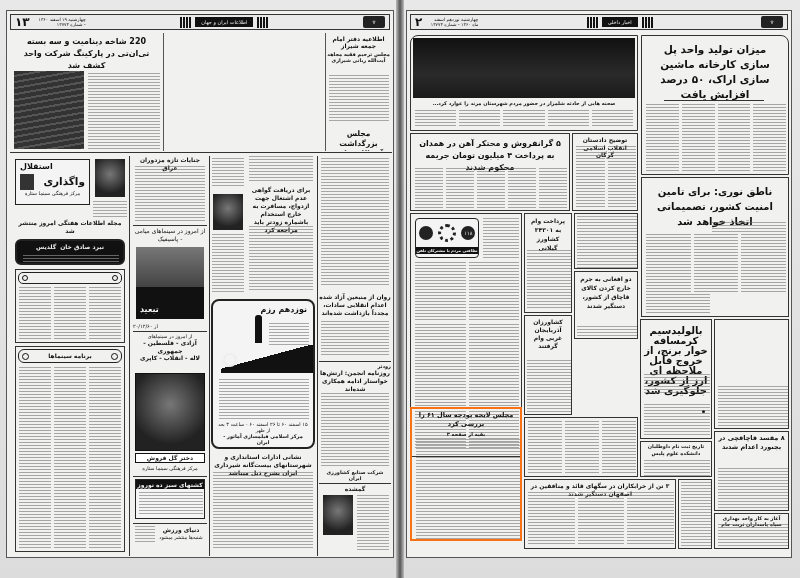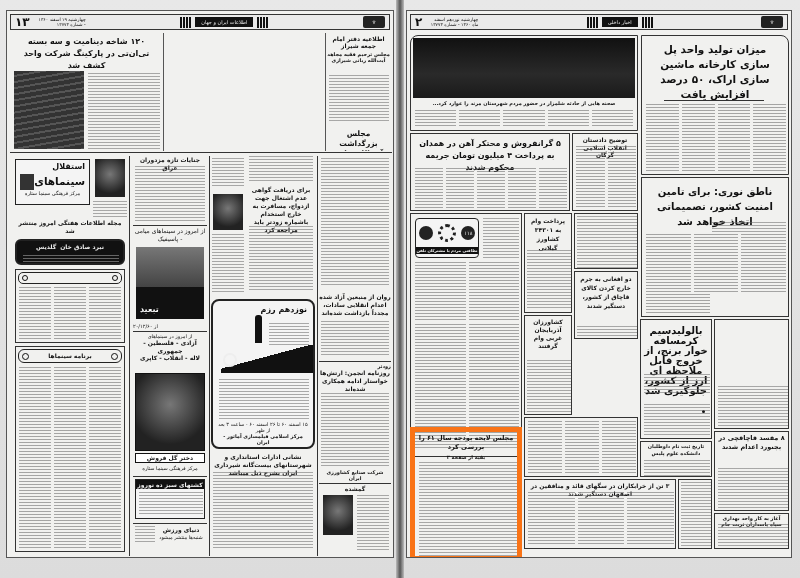--- a/index.html
+++ b/index.html
@@ -52,38 +52,38 @@
           <i></i>
           <i></i>
       </div>
       <div style="display:flex;align-items:center;gap:6px;direction:ltr">
         <span class="pnum">۱۳</span>
         <span class="mdate">چهارشنبه ۱۹ اسفند ۱۳۶۰ - شماره ۱۳۷۷۳</span>
       </div>
     </div>
 
     <div class="box" style="left:3px;top:22px;width:154px;height:118px;border:none;border-right:1px solid #555">
-      <div class="hl m" style="margin:3px 4px;line-height:12px">۱۲۰ شاخه دینامیت و سه بسته تی‌ان‌تی در پارکینگ شرکت واحد کشف شد</div>
+      <div class="hl m" style="margin:3px 4px;line-height:12px">220 شاخه دینامیت و سه بسته تی‌ان‌تی در پارکینگ شرکت واحد کشف شد</div>
       <div class="photo grey" style="left:4px;top:38px;width:70px;height:78px;background:repeating-linear-gradient(170deg,#333 0 4px,#555 4px 6px),#222"></div>
       <div class="txt" style="left:78px;top:40px;width:72px;height:76px"></div>
     </div>
 
 
     <div class="box" style="left:318px;top:22px;width:66px;height:118px;border:none;border-left:1px solid #555">
       <div class="hl s" style="padding:2px;line-height:7px">اطلاعیه دفتر امام جمعه شیراز</div>
       <div class="tiny" style="text-align:center;font-weight:bold">مجلس ترحیم فقیه مجاهد آیت‌الله ربانی شیرازی</div>
       <div class="txt" style="left:3px;top:42px;width:60px;height:46px"></div>
       <div class="hl m" style="position:absolute;top:96px;left:2px;right:2px;font-size:7.5px;line-height:10px">مجلس بزرگداشت آیت‌الله ربانی شیرازی در مسجد اعظم قم برگزار شد</div>
     </div>
     <div class="rule" style="left:3px;top:141px;width:382px;height:1px"></div>
 
     <div class="ad" style="left:8px;top:148px;width:75px;height:46px;border-width:1px;border-radius:0">
-      <div class="hl m" style="text-align:right;padding:2px 4px">استقلال</div>
+      <div class="hl m" style="text-align:left;padding:2px 4px">استقلال</div>
       <div style="display:flex;align-items:center;justify-content:space-between;padding:0 4px">
-        <div class="hl l">سینماهای</div>
+        <div class="hl l">واگذاری</div>
         <div style="width:14px;height:16px;background:#333"></div>
       </div>
       <div class="tiny" style="text-align:center">مرکز فرهنگی سینما ستاره</div>
     </div>
     <div class="photo grey" style="left:88px;top:148px;width:30px;height:38px"></div>
     <div class="txt" style="left:86px;top:190px;width:34px;height:18px"></div>
 
     <div class="hl s" style="position:absolute;left:8px;top:208px;width:110px;direction:rtl">مجله اطلاعات هفتگی امروز منتشر شد</div>
 
     <div class="ad" style="left:8px;top:228px;width:110px;height:26px;background:#111;color:#eee;border-radius:6px">
@@ -320,21 +320,21 @@
       <div class="tiny" style="padding:1px 2px"></div>
       <div class="hl s" style="padding:4px 2px;line-height:10px;font-size:10px">بالولیدسیم کرمسافه خوار برنج، از خروج قابل ملاحظه ای ارز از کشور، جلوگیری شد</div>
       <div class="txt" style="left:3px;top:54px;width:66px;height:20px"></div>
       <div style="position:absolute;left:6px;top:78px;right:6px;direction:rtl"><span class="bullet"></span></div>
       <div class="txt" style="left:3px;top:84px;width:66px;height:32px"></div>
     </div>
     <div class="box" style="left:307px;top:308px;width:75px;height:110px;border:1px solid #333">
       <div class="txt" style="left:3px;top:66px;width:70px;height:40px"></div>
     </div>
 
-    <div class="box" style="left:3px;top:416px;width:112px;height:134px;border:5px solid #f97316">
+    <div class="box" style="left:3px;top:396px;width:112px;height:134px;border:2px solid #f97316">
       <div class="hl s" style="padding:2px;line-height:9px;font-size:6.5px">مجلس لایحه بودجه سال ۶۱ را بررسی کرد</div>
       <div class="tiny" style="text-align:center;font-weight:bold">بقیه از صفحه ۳</div>
       <div class="txt" style="left:4px;top:30px;width:104px;height:100px"></div>
     </div>
     <div class="box" style="left:117px;top:406px;width:114px;height:60px;border:1px solid #333">
       <div class="cols" style="left:3px;top:3px;width:108px;height:54px">
           <div class="c"></div>
           <div class="c"></div>
           <div class="c"></div>
         </div>

